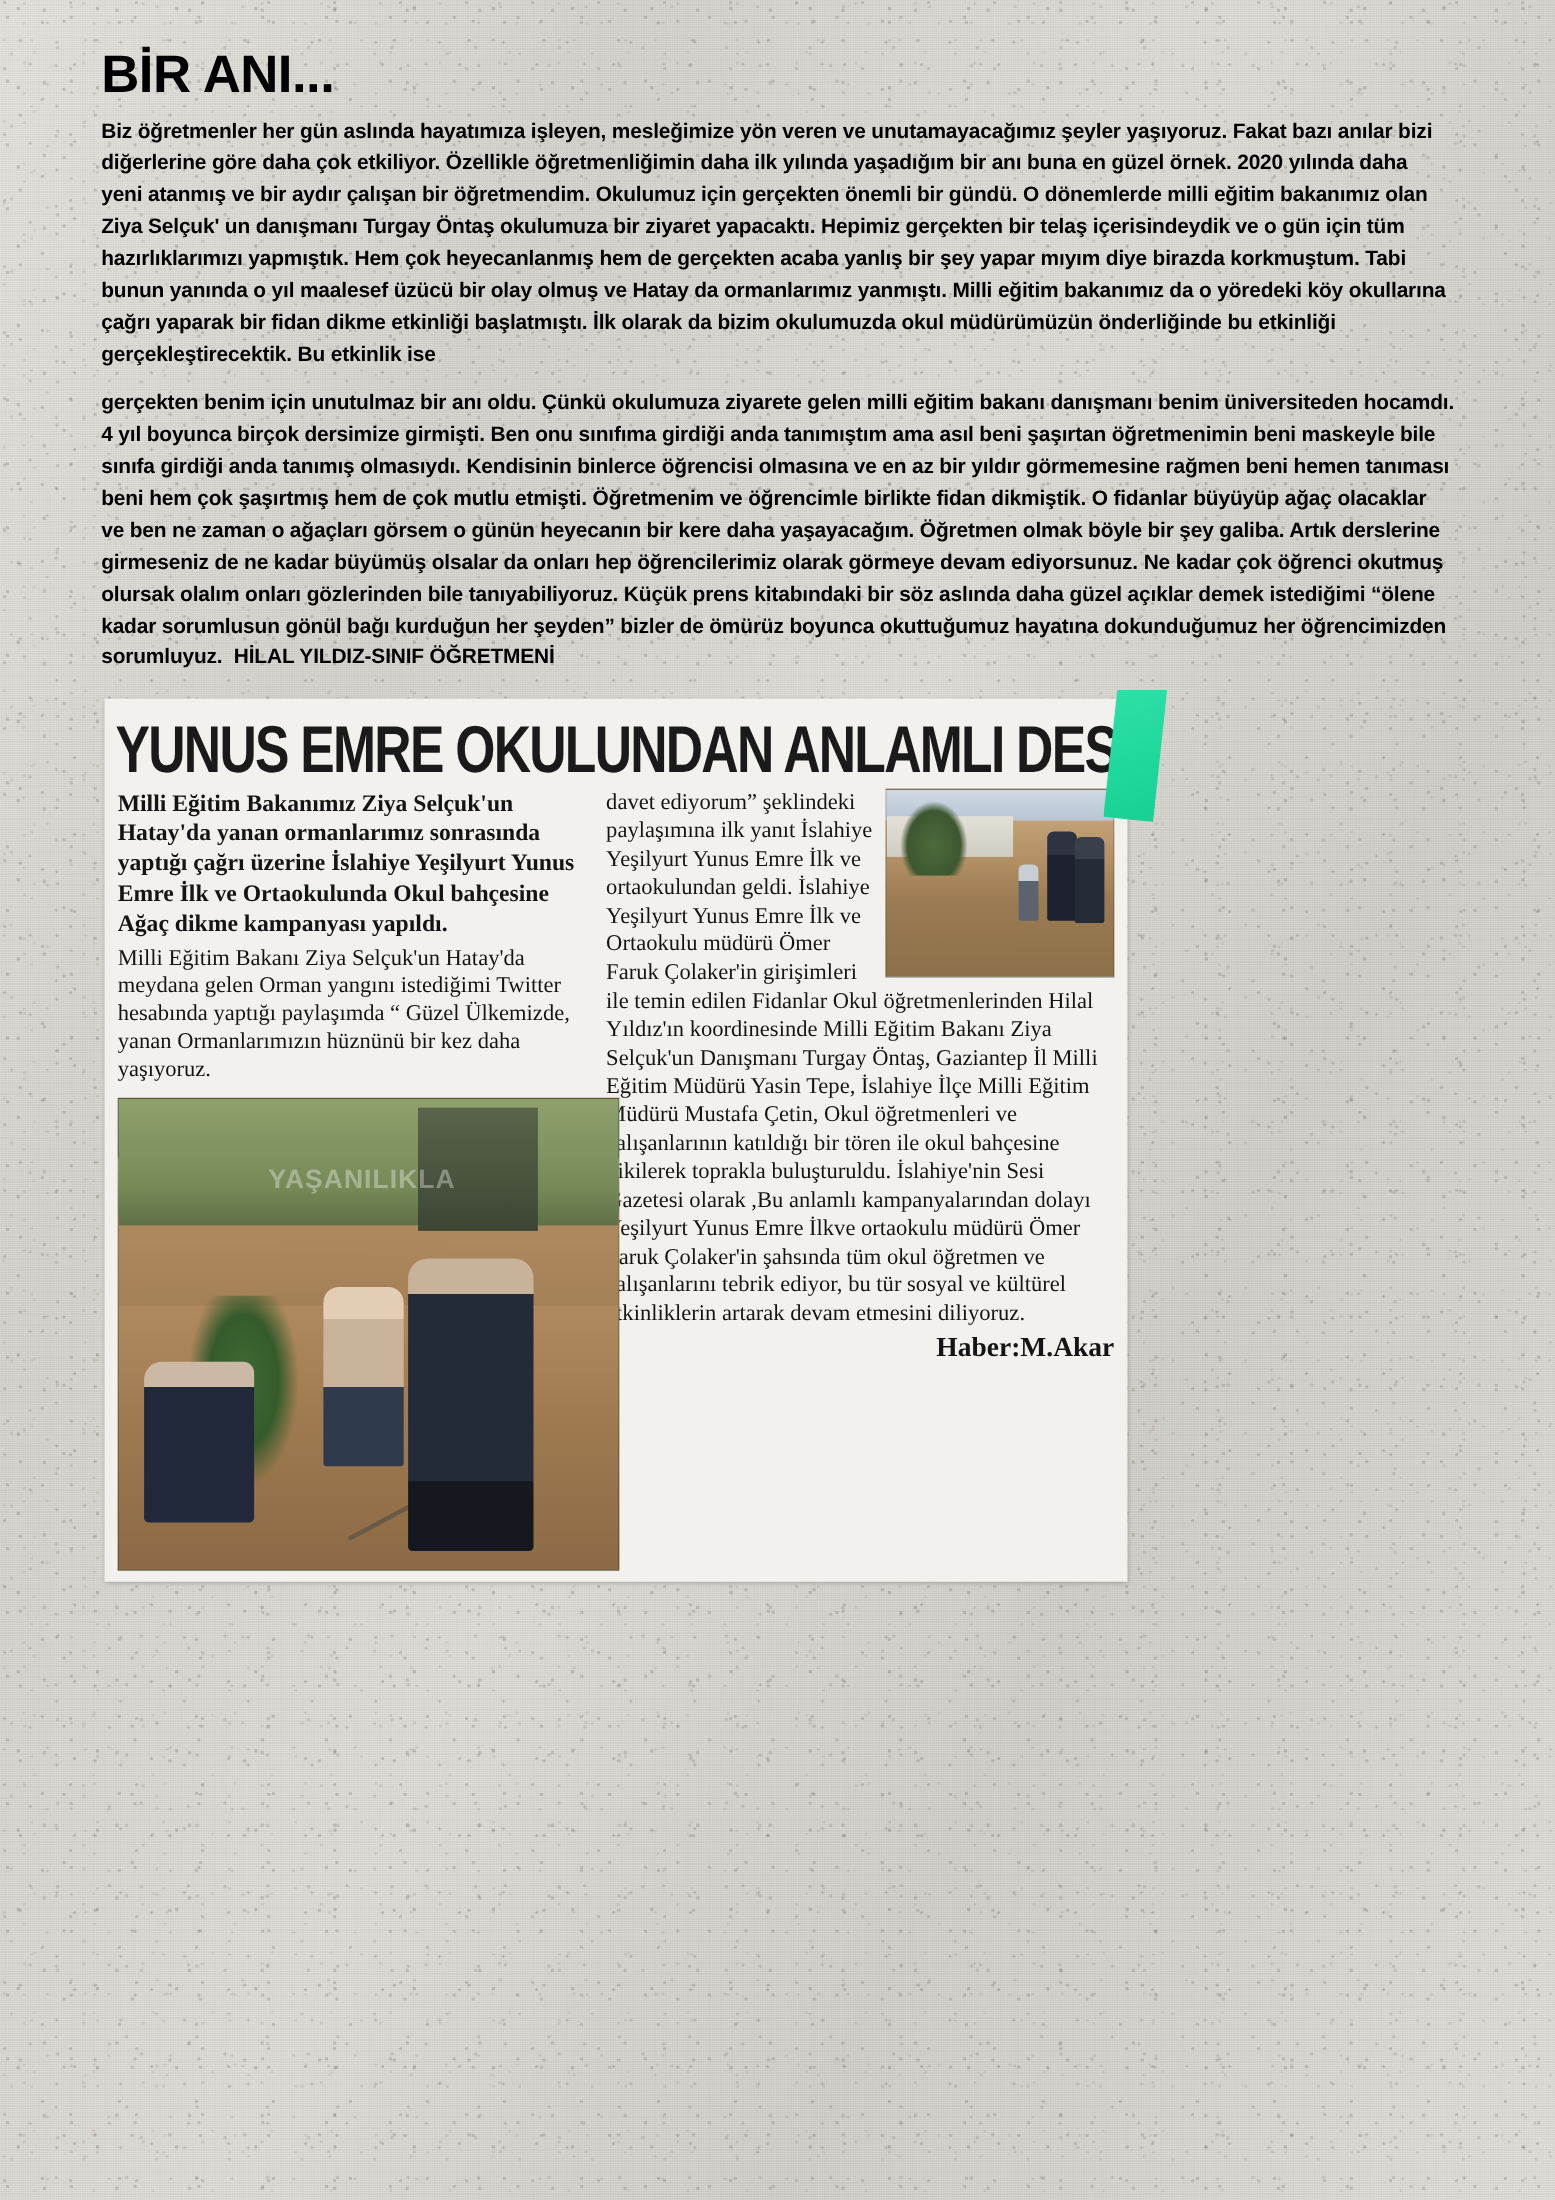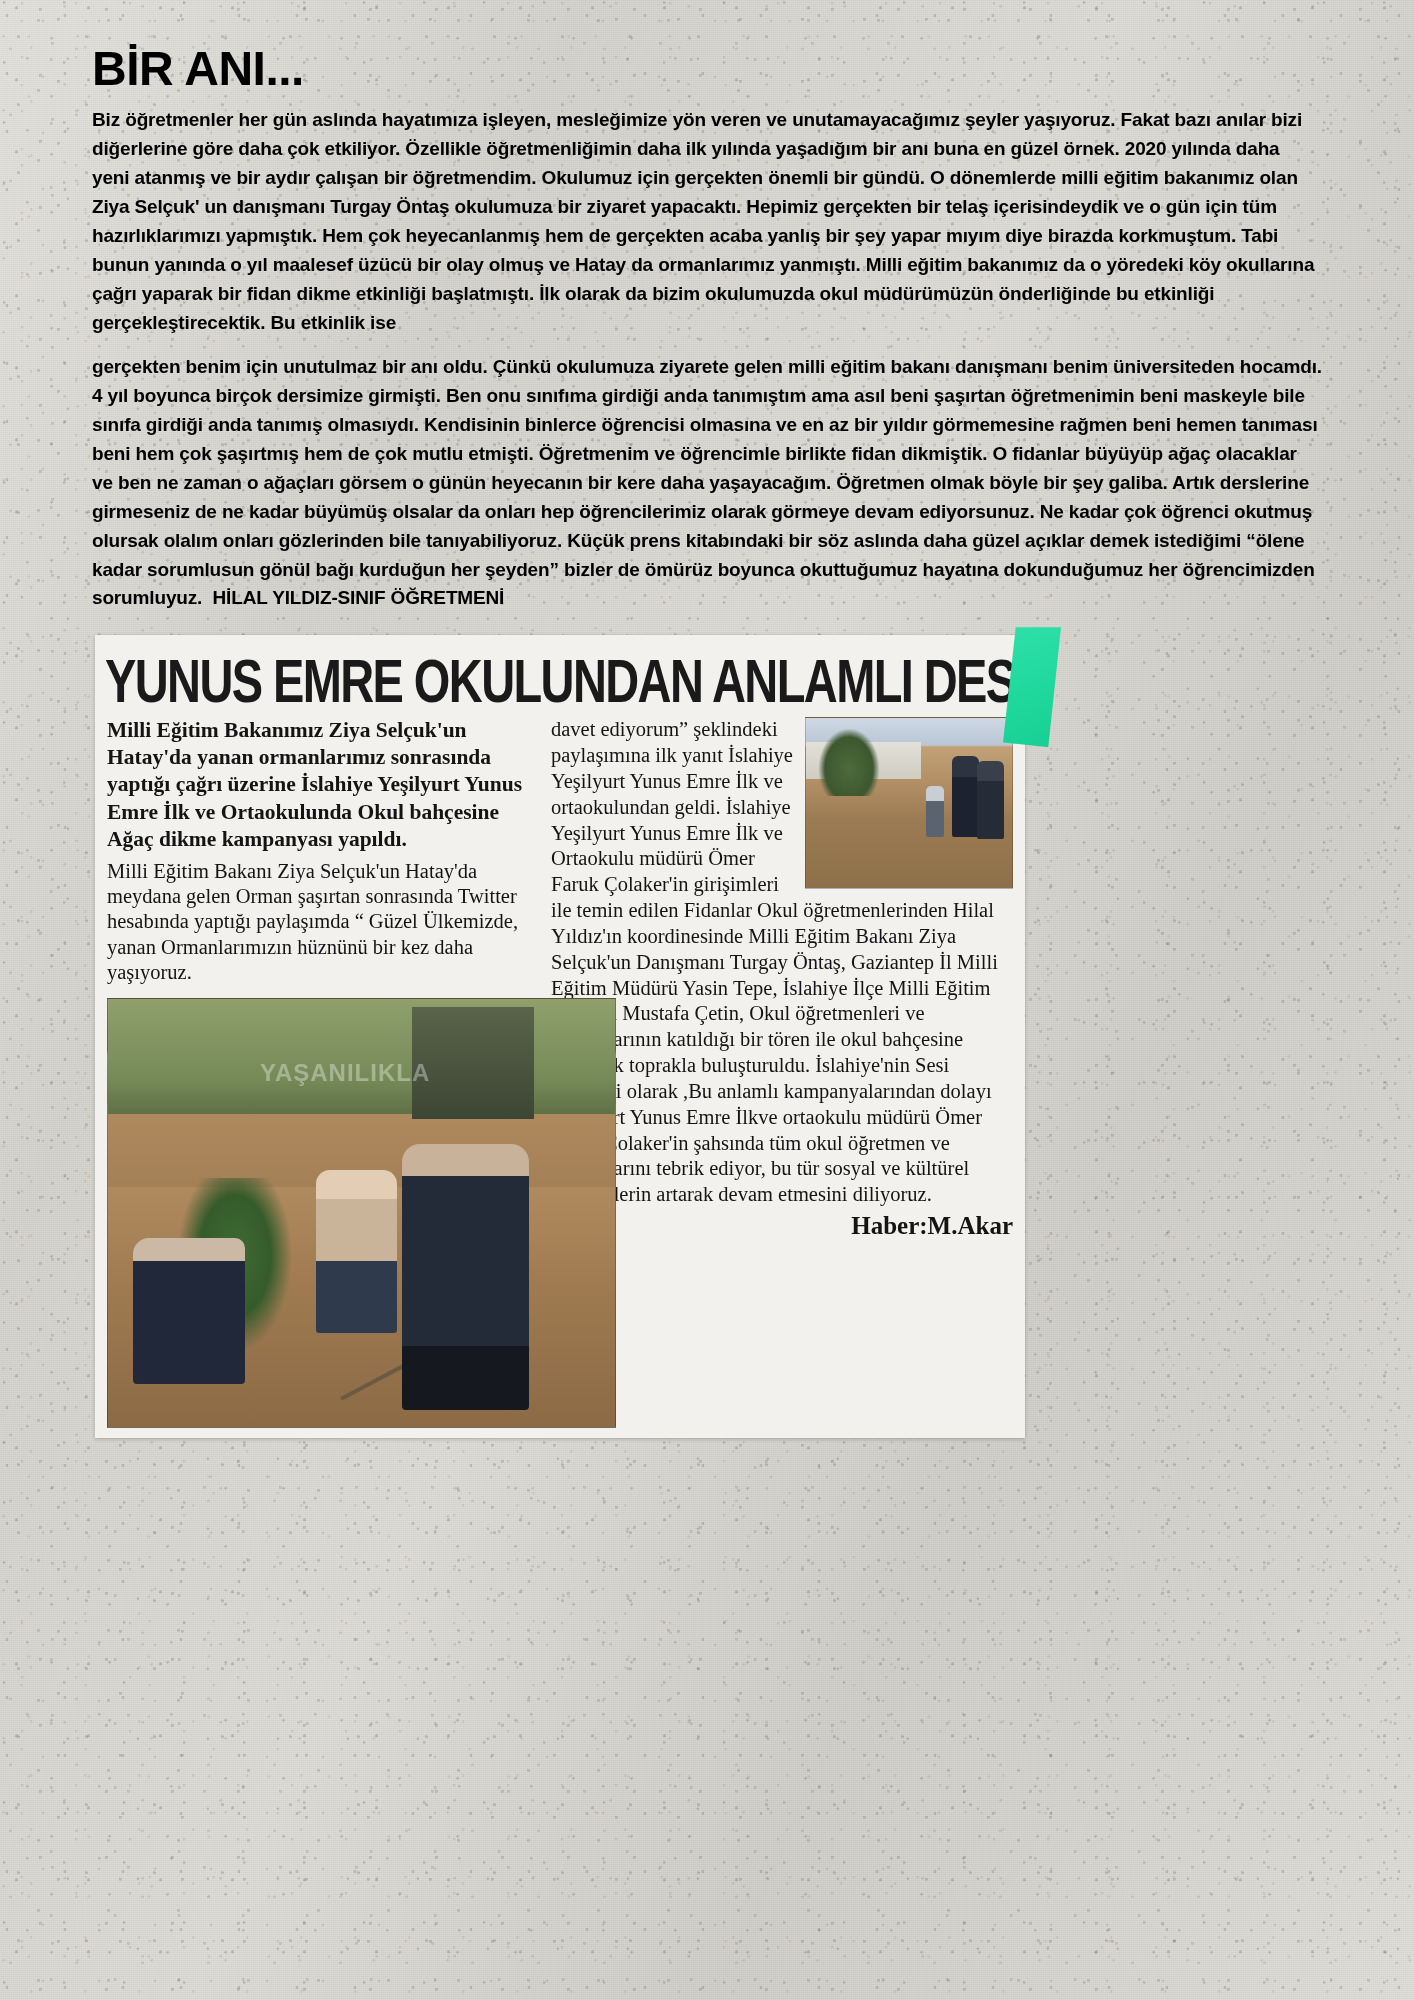--- a/index.html
+++ b/index.html
@@ -202,21 +202,21 @@
     background: linear-gradient(180deg,#3a3f4c 0 26%, #262b38 26% 100%);
     border-radius: 6px 6px 2px 2px;
   }
   #photo-right .p3 {
     position: absolute; right: 33%; top: 40%; width: 9%; height: 30%;
     background: linear-gradient(180deg,#c9cdd4 0 30%, #5b6270 30% 100%);
     border-radius: 5px 5px 2px 2px;
   }
 
   #photo-left {
-    width: 509px;
+    width: 456px;
     height: 430px;
     margin-top: 12px;
     background:
       linear-gradient(180deg, #7f8f6b 0%, #6d7f5c 12%, #a3b07a 13%, #7f8a5f 24%, #b08a5f 25%, #9d7a52 55%, #8a6a46 78%, #7a5d3d 100%);
   }
   #photo-left .greenwall {
     position: absolute; left: 0; top: 0; width: 100%; height: 27%;
     background: linear-gradient(180deg,#8fa06c 0%, #768a58 70%, #5f7046 100%);
   }
   #photo-left .doorway {
@@ -273,21 +273,21 @@
 
   <div id="clipping">
     <div id="green-streak"></div>
 
     <div id="clip-headline">YUNUS EMRE OKULUNDAN ANLAMLI DESTEK</div>
 
     <div id="clip-cols">
 
       <div id="clip-left">
         <p class="serif lead">Milli Eğitim Bakanımız Ziya Selçuk'un Hatay'da yanan ormanlarımız sonrasında yaptığı çağrı üzerine İslahiye Yeşilyurt Yunus Emre İlk ve Ortaokulunda Okul bahçesine Ağaç dikme kampanyası yapıldı.</p>
-        <p class="serif sub">Milli Eğitim Bakanı Ziya Selçuk'un Hatay'da meydana gelen Orman şaşırtan sonrasında Twitter hesabında yaptığı paylaşımda “ Güzel Ülkemizde, yanan Ormanlarımızın hüznünü bir kez daha yaşıyoruz.</p>
+        <p class="serif sub">Milli Eğitim Bakanı Ziya Selçuk'un Hatay'da meydana gelen Orman yangını istediğimi Twitter hesabında yaptığı paylaşımda “ Güzel Ülkemizde, yanan Ormanlarımızın hüznünü bir kez daha yaşıyoruz.</p>
 
         <div class="photo" id="photo-left">
           <div class="greenwall"></div>
           <div class="doorway"></div>
           <div class="ground"></div>
           <div class="wm">YAŞANILIKLA</div>
           <div class="sapling"></div>
           <div class="manA"></div>
           <div class="womanB"></div>
           <div class="shovel"></div>

